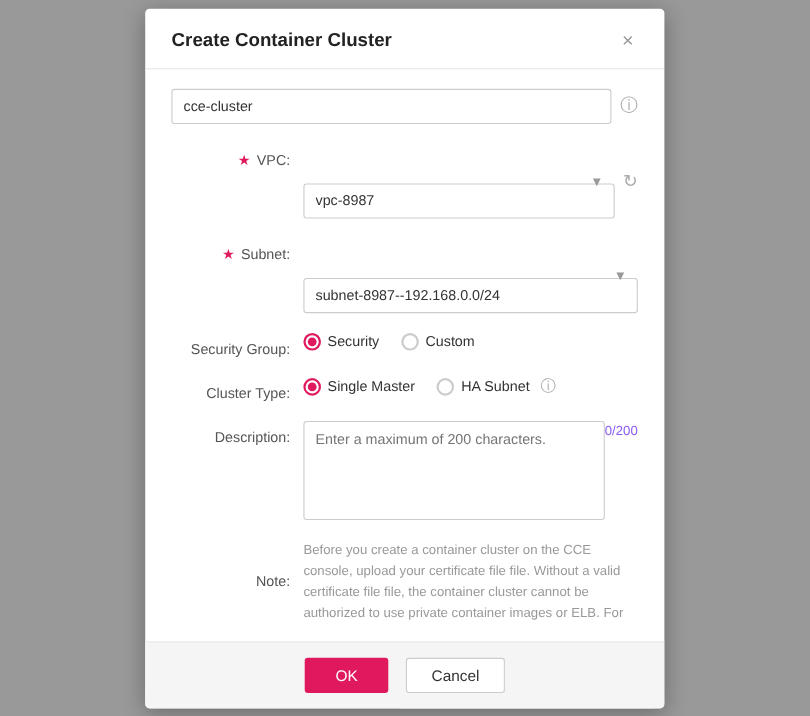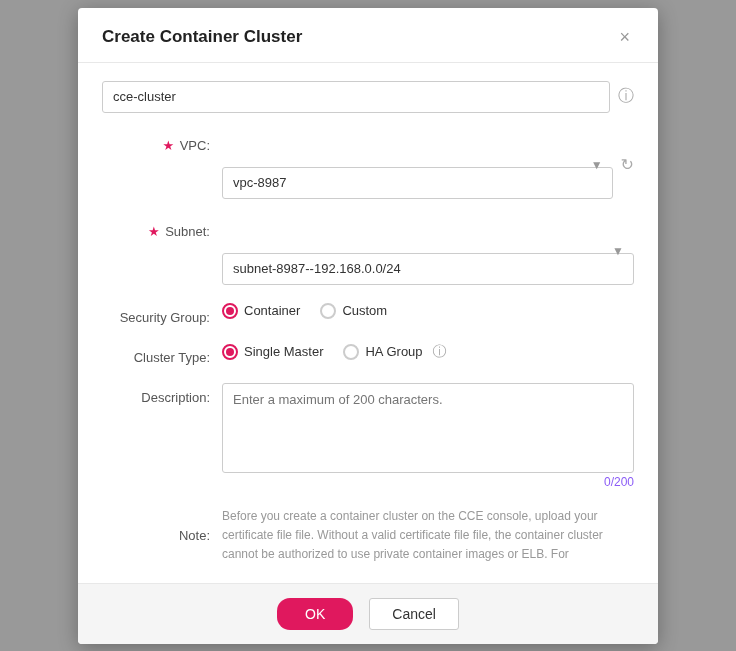--- a/index.html
+++ b/index.html
@@ -13,21 +13,21 @@
       background: rgba(0,0,0,0.4);
       display: flex;
       align-items: center;
       justify-content: center;
       width: 736px;
       height: 651px;
     }
 
     .dialog {
       background: #fff;
-      width: 580px;
+      width: 472px;
       border-radius: 4px;
       box-shadow: 0 4px 20px rgba(0,0,0,0.3);
       position: relative;
       overflow: hidden;
     }
 
     .dialog-header {
       padding: 18px 24px 14px 24px;
       border-bottom: 1px solid #e8e8e8;
       display: flex;
@@ -224,40 +224,40 @@
       display: flex;
       justify-content: center;
       gap: 16px;
       border-top: 1px solid #e8e8e8;
     }
 
     .btn-ok {
       background: #e0185e;
       color: #fff;
       border: none;
-      border-radius: 13px;
+      border-radius: 3px;
       padding: 7px 28px;
       font-size: 14px;
       cursor: pointer;
     }
 
     .btn-cancel {
       background: #fff;
       color: #333;
       border: 1px solid #ccc;
       border-radius: 3px;
       padding: 7px 22px;
       font-size: 14px;
       cursor: pointer;
     }
 
     .textarea-wrap {
       flex: 1;
       display: flex;
-      flex-direction: column;
+      flex-direction: row;
     }
   </style>
 </head>
 <body>
 
 <div class="dialog">
   <div class="dialog-header">
     <span class="dialog-title">Create Container Cluster</span>
     <button class="close-btn">×</button>
   </div>
@@ -305,21 +305,21 @@
     <div class="form-row">
       <div class="form-label">
         <span>Security Group:</span>
       </div>
       <div class="form-control-wrap">
         <div class="radio-group">
           <label class="radio-label">
             <div class="radio-custom checked">
               <div class="radio-dot"></div>
             </div>
-            <span>Container</span>
+            <span>Security</span>
           </label>
           <label class="radio-label">
             <div class="radio-custom"></div>
             <span>Custom</span>
           </label>
         </div>
       </div>
     </div>
 
     <div class="form-row">
@@ -329,21 +329,21 @@
       <div class="form-control-wrap">
         <div class="radio-group">
           <label class="radio-label">
             <div class="radio-custom checked">
               <div class="radio-dot"></div>
             </div>
             <span>Single Master</span>
           </label>
           <label class="radio-label">
             <div class="radio-custom"></div>
-            <span>HA Group</span>
+            <span>HA Subnet</span>
             <span class="icon-help" style="margin-left:4px;font-size:14px;">ⓘ</span>
           </label>
         </div>
       </div>
     </div>
 
     <div class="form-row">
       <div class="form-label">
         <span>Description:</span>
       </div>

